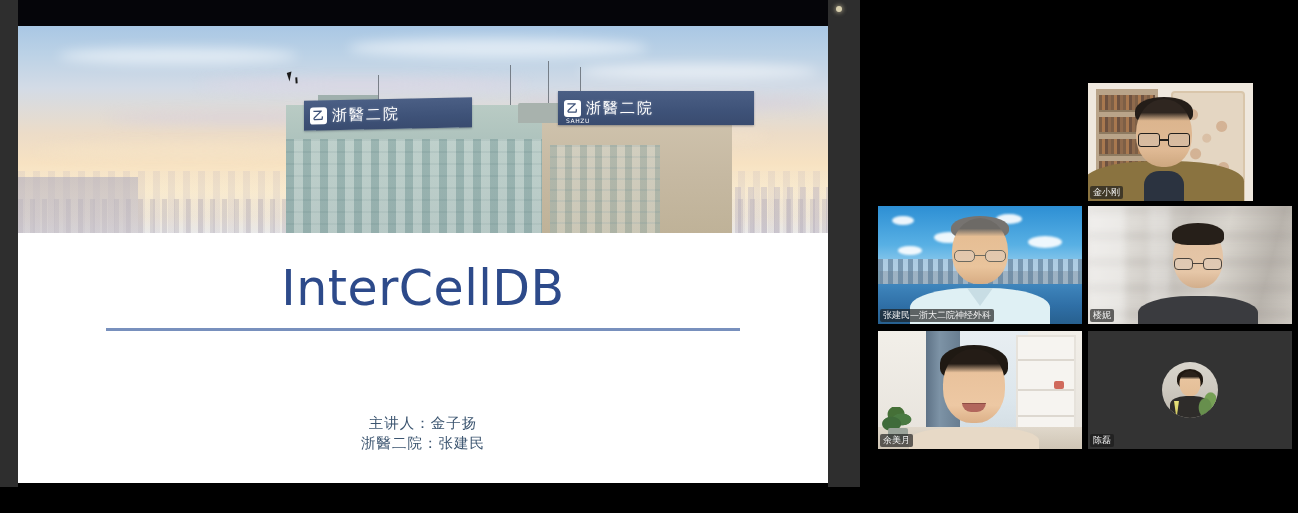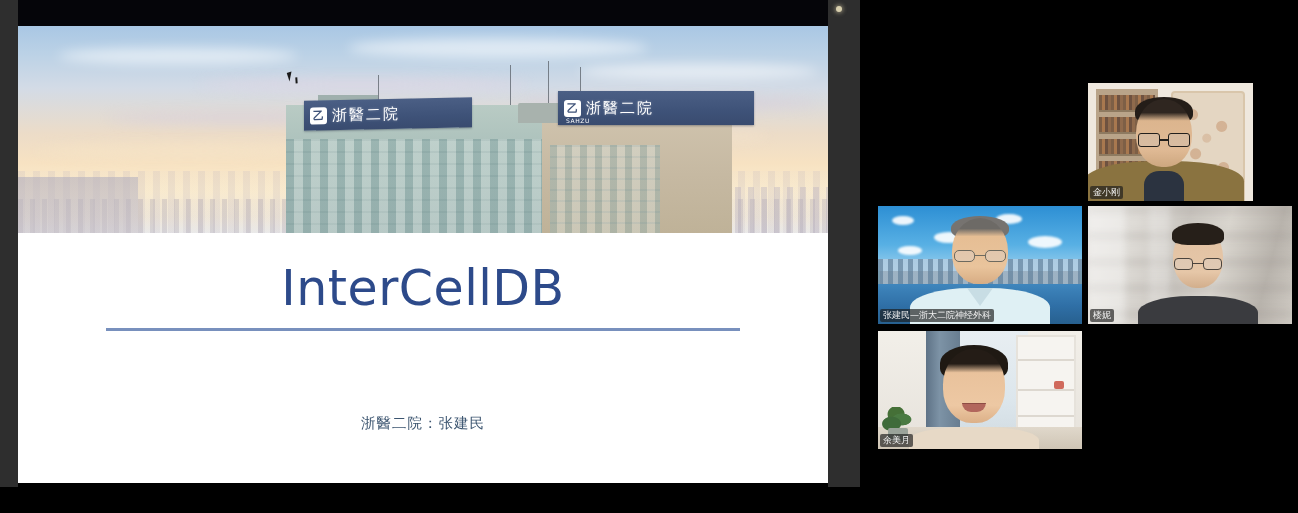--- a/index.html
+++ b/index.html
@@ -444,20 +444,21 @@
           <span class="sign-sub">SAHZU</span>
         </div>
 
         <div class="cursor"></div>
       </div>
 
       <div class="slide-body">
         <div class="slide-title">InterCellDB</div>
         <div class="slide-divider"></div>
         <div class="slide-presenter">
+          <div>主讲人：金子扬</div>
           <div>浙醫二院：张建民</div>
         </div>
       </div>
 
     </div>
   </div>
 
   <div class="gallery">
 
 
@@ -543,20 +544,33 @@
         <div class="t4-hairtop"></div>
         <div class="t4-glasses">
             <i class="l"></i>
             <i class="r"></i>
             <b></b>
           </div>
       </div>
       <div class="name-tag">楼妮</div>
     </div>
 
+    <div class="tile" style="left:228px; top:331px; width:204px; height:118px;">
+      <div class="video">
+        <div class="t6-bg"></div>
+        <div class="avatar">
+          <div class="a-body"></div>
+          <div class="a-hair"></div>
+          <div class="a-head"></div>
+          <div class="a-plant"></div>
+          <div class="a-glass"></div>
+        </div>
+      </div>
+      <div class="name-tag">陈磊</div>
+    </div>
 
   </div>
 
   <div class="status-bar">
     
   </div>
 
 </div>
 
 </body></html>

